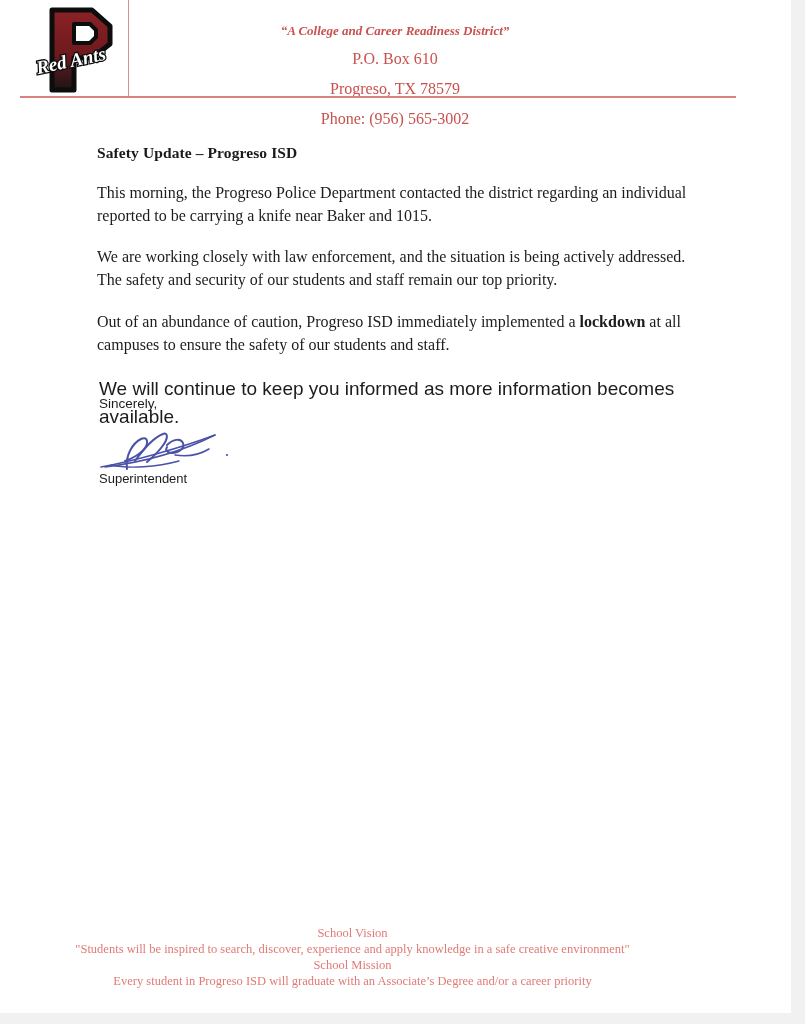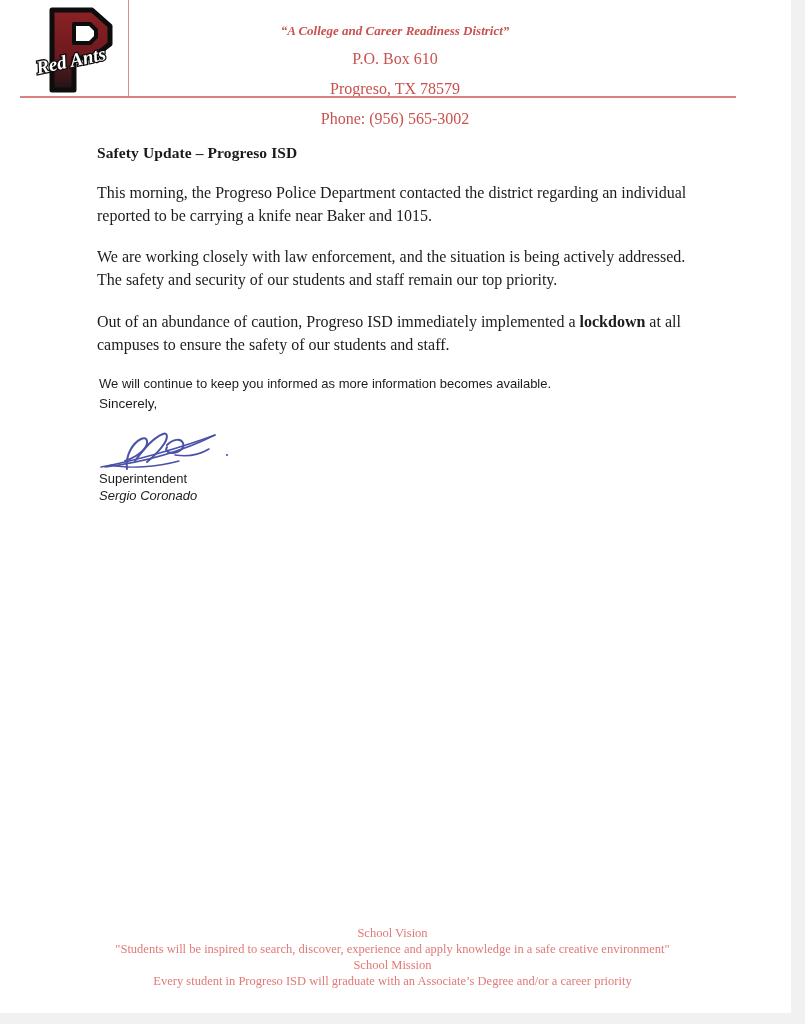--- a/index.html
+++ b/index.html
@@ -107,21 +107,21 @@
   p.para {
     font-size: 16px;
     line-height: 1.42;
     color: #1c1c1c;
     margin: 0 0 19px 0;
   }
   p.para b { font-weight: bold; }
 
   p.para-sans {
     font-family: "Liberation Sans", sans-serif;
-    font-size: 13px;
+    font-size: 19px;
     line-height: 1.45;
     color: #1c1c1c;
     margin: 10px 0 0 2px;
   }
 
   
   .sig-block {
     position: absolute;
     left: 99px;
     top: 396px;
@@ -152,21 +152,20 @@
   }
 
   
   .footer {
     position: absolute;
     left: 0;
     top: 925px;
     width: 705px;
     text-align: center;
     color: #e07a76;
-    padding-left: 40px;
   }
   .f-label {
     font-size: 12.5px;
     line-height: 1.28;
   }
   .f-text {
     font-size: 12.5px;
     line-height: 1.28;
   }
 </style>
@@ -239,21 +238,20 @@
 
           <path d="M100 38 C112 40 124 38 134 32" stroke-width="1.6"></path>
           <path d="M36 48 C54 52 82 50 104 44" stroke-width="1.4"></path>
 
           <circle cx="152" cy="38" r="1.1" fill="#4a52a8" stroke="none"></circle>
         </g>
       </svg>
     </div>
 
     <p class="sig-title">Superintendent</p>
-    <p class="sig-name">Sergio Coronado</p>
   </div>
 
   <div class="footer">
     <div class="f-label">School Vision</div>
     <div class="f-text">"Students will be inspired to search, discover, experience and apply knowledge in a safe creative environment"</div>
     <div class="f-label">School Mission</div>
     <div class="f-text">Every student in Progreso ISD will graduate with an Associate’s Degree and/or a career priority</div>
   </div>
 
 </div>

